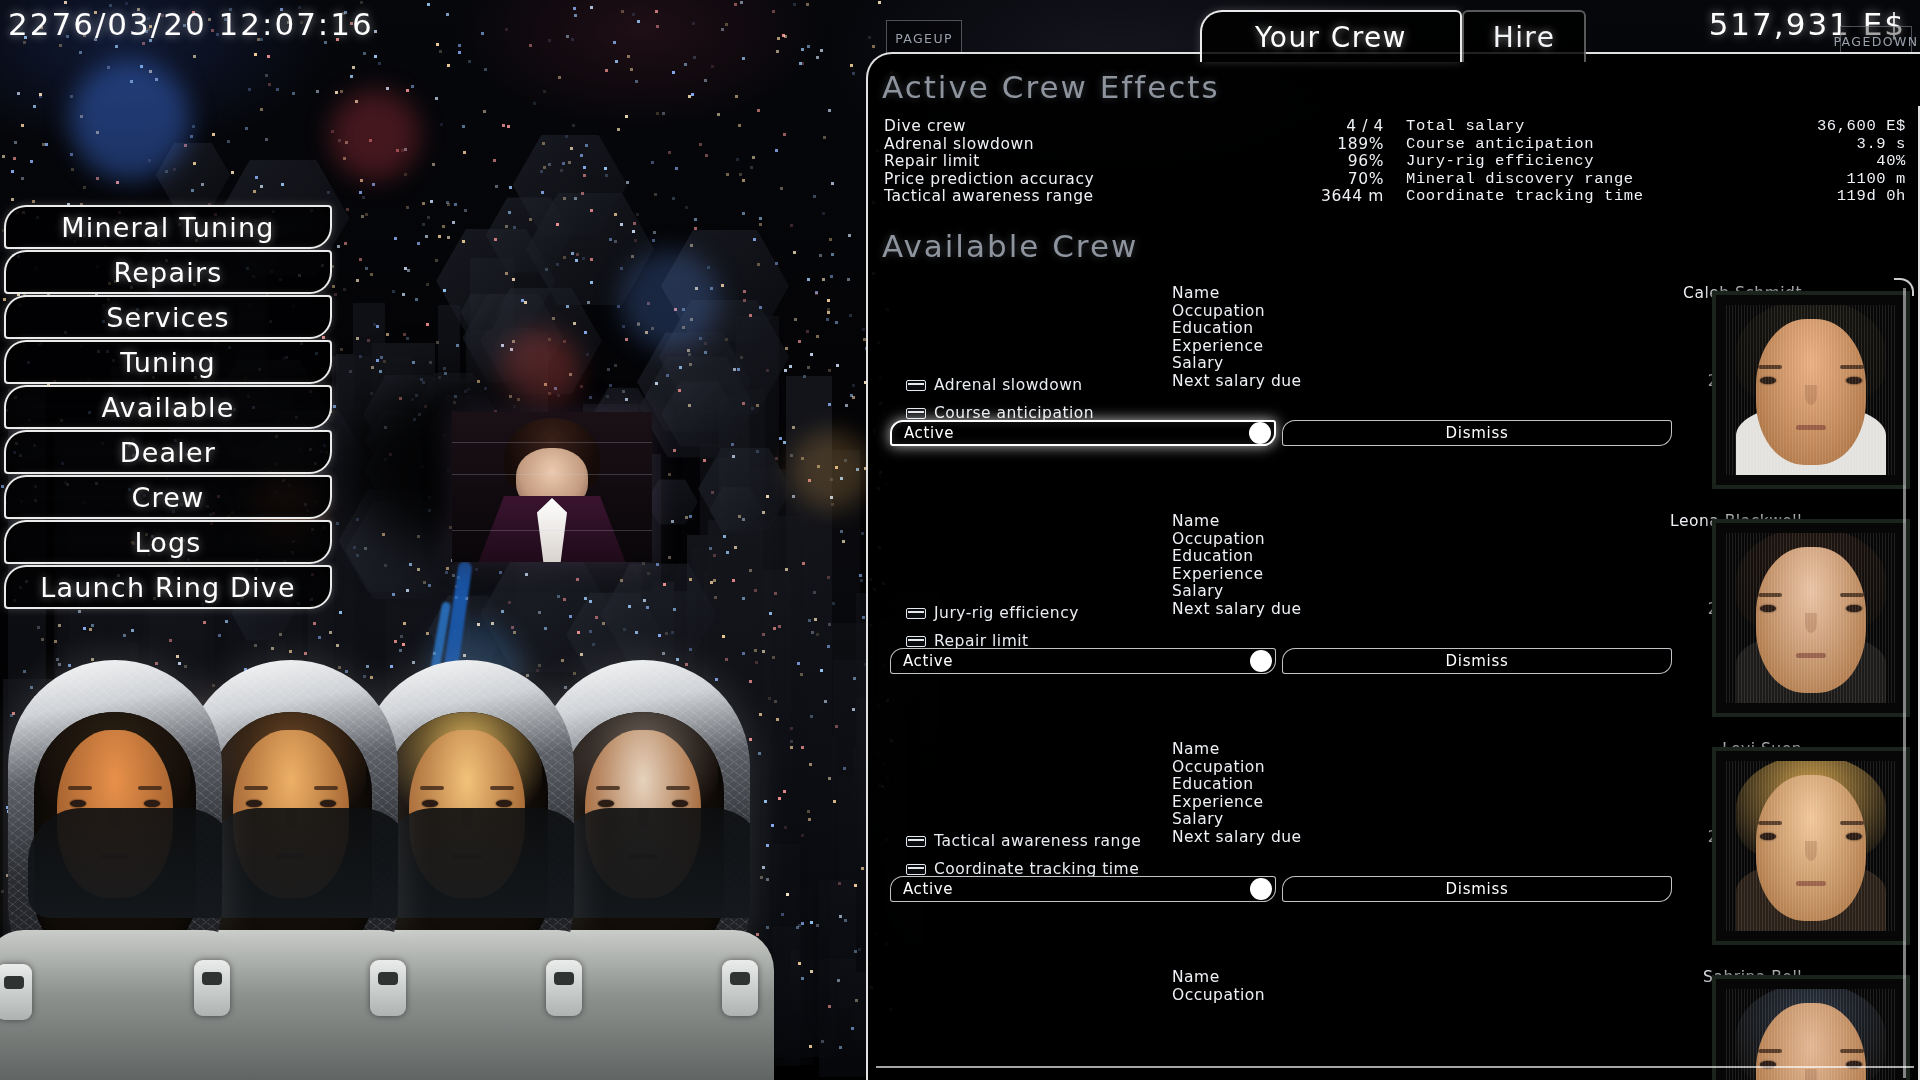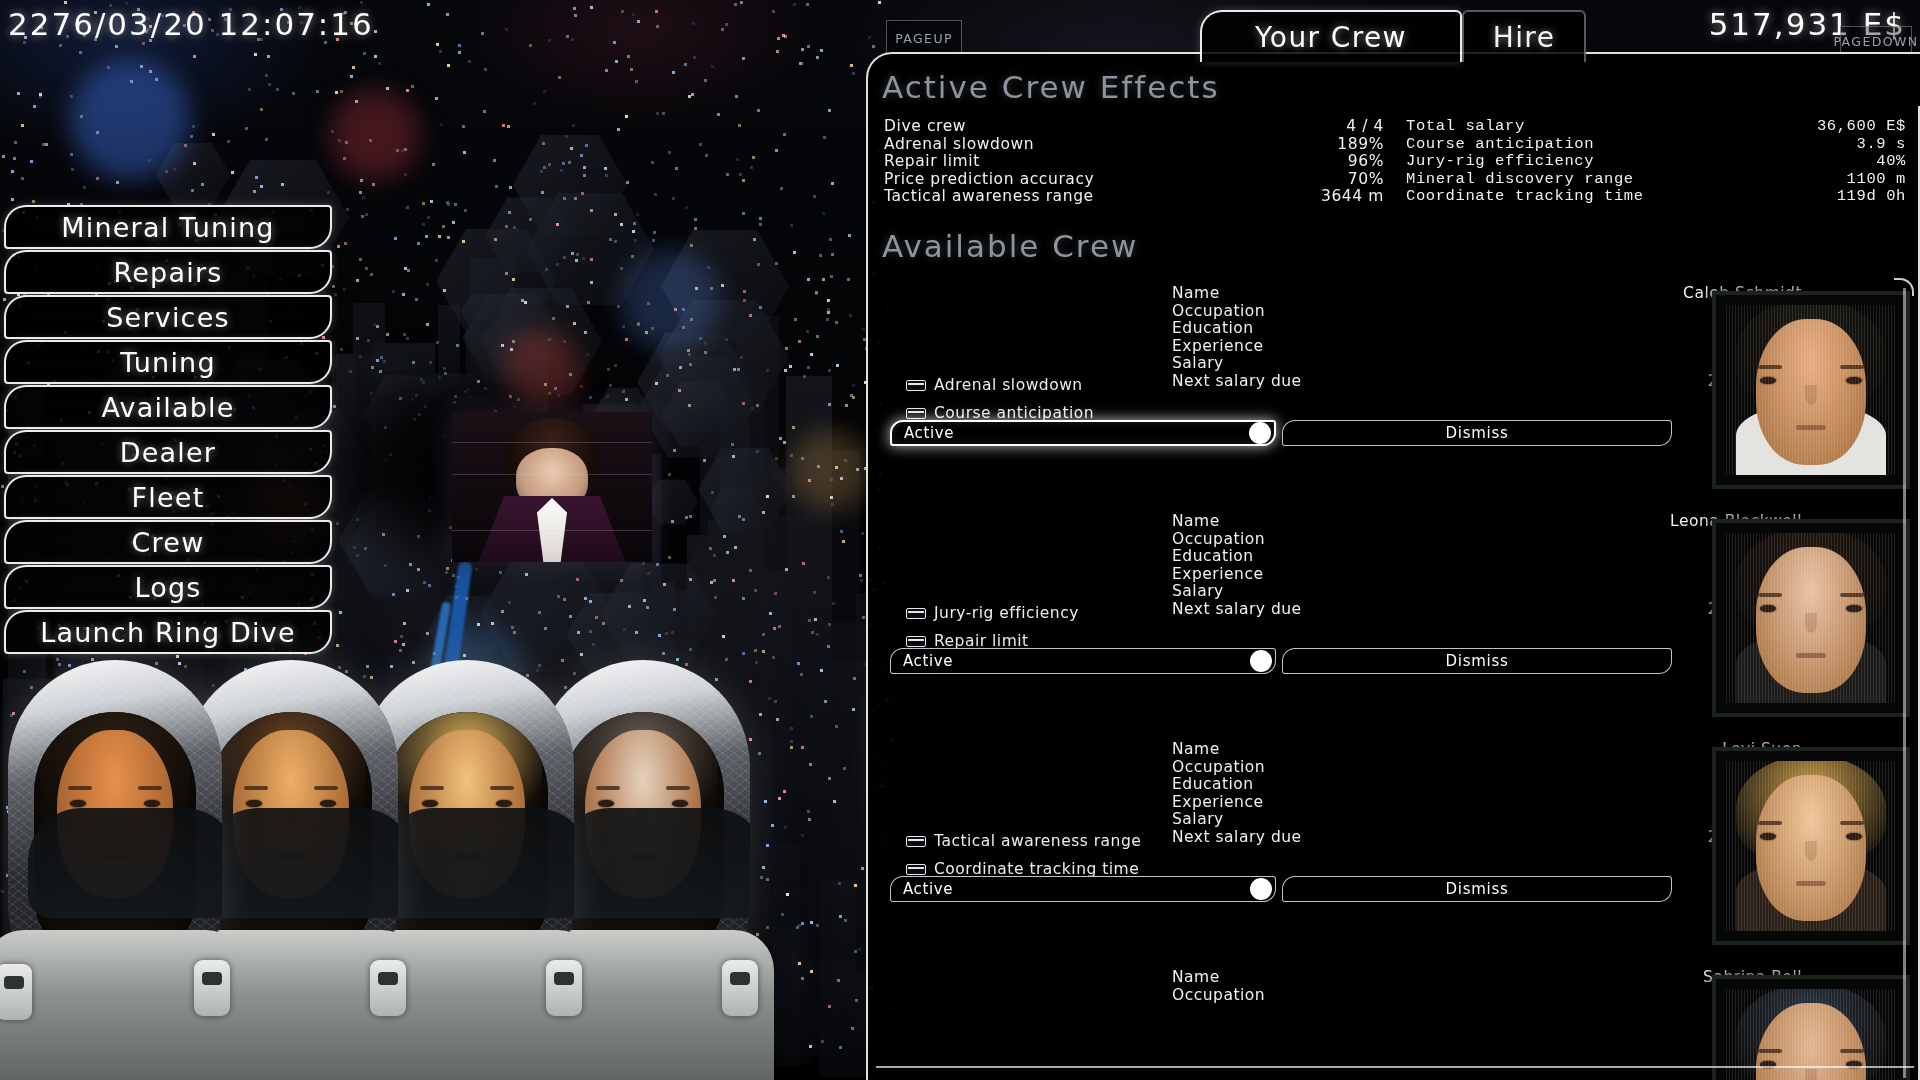--- a/index.html
+++ b/index.html
@@ -2030,21 +2030,20 @@
 <div id="pageup" class="pgbtn">PAGEUP</div>
 <div id="pagedown" class="pgbtn">PAGEDOWN</div>
 
 <div id="menu">
     <div class="mbtn scifi">Mineral Tuning</div>
     <div class="mbtn scifi">Repairs</div>
     <div class="mbtn scifi">Services</div>
     <div class="mbtn scifi">Tuning</div>
     <div class="mbtn scifi">Available</div>
     <div class="mbtn scifi">Dealer</div>
-    <div class="mbtn scifi">Fleet</div>
     <div class="mbtn scifi">Crew</div>
     <div class="mbtn scifi">Logs</div>
     <div class="mbtn scifi">Launch Ring Dive</div>
   </div>
 
 <div id="panel">
   <div id="panelRight"></div>
 </div>
 
 <div id="tabs">

